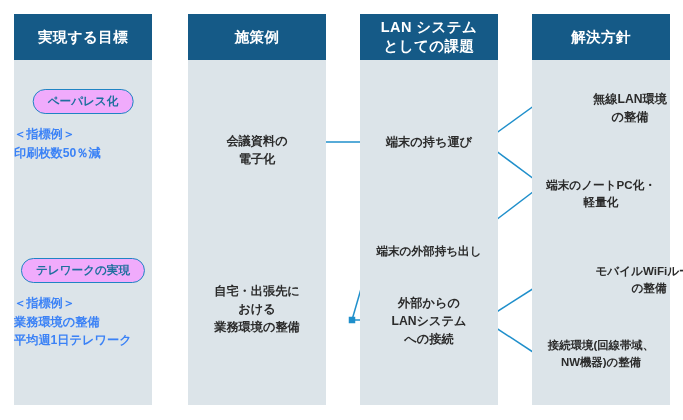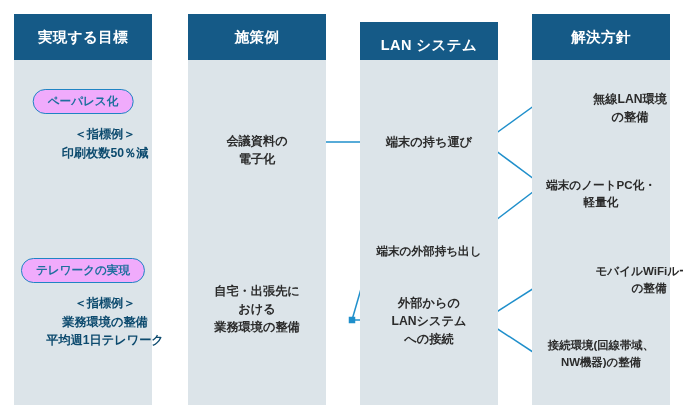--- a/index.html
+++ b/index.html
@@ -30,22 +30,22 @@
     color:#2b2b2b;font-size:12.2px;font-weight:bold;line-height:1.48;
   }
 
   .pill{
     position:absolute;left:50%;transform:translateX(-50%);
     background:#f0abfc;border:1.6px solid #1f84c4;border-radius:999px;
     color:#1f6f9e;font-size:11.6px;font-weight:bold;
     padding:5px 14px 6px;white-space:nowrap;line-height:1;
   }
   .metric{
-    position:absolute;left:0;width:138px;text-align:center;
-    color:#0c4a6e;font-size:12.2px;font-weight:bold;line-height:1.5;margin-left:22px;
+    position:absolute;left:0;width:138px;text-align:left;
+    color:#3b82f6;font-size:12.2px;font-weight:bold;line-height:1.5;
   }
 
   #links{position:absolute;left:0;top:0;width:683px;height:420px;pointer-events:none;}
 </style>
 </head>
 <body>
 
 <div id="stage">
 
   <svg id="links" viewBox="0 0 683 420" width="683" height="420">
@@ -100,22 +100,23 @@
     <div class="col-body"></div>
 
     <div class="cell" style="top:102px;white-space:pre-line;margin-top:16px;">会議資料の
 電子化</div>
     <div class="cell" style="top:268px;white-space:pre-line;">自宅・出張先に
 おける
 業務環境の整備</div>
   </div>
 
   <div class="column" id="col3" style="left:360px;">
-    <div class="col-head" style="flex-direction:column;margin-top:8px;">
+    <div class="col-head" style="flex-direction:column;">
       <span>LAN システム</span>
+      <span>としての課題</span>
     </div>
     <div class="col-body"></div>
 
     <div class="cell" style="top:119px;">端末の持ち運び</div>
     <div class="cell" style="top:228px;font-size:11.6px;">端末の外部持ち出し</div>
     <div class="cell" style="top:280px;white-space:pre-line;">外部からの
 LANシステム
 への接続</div>
   </div>
 

